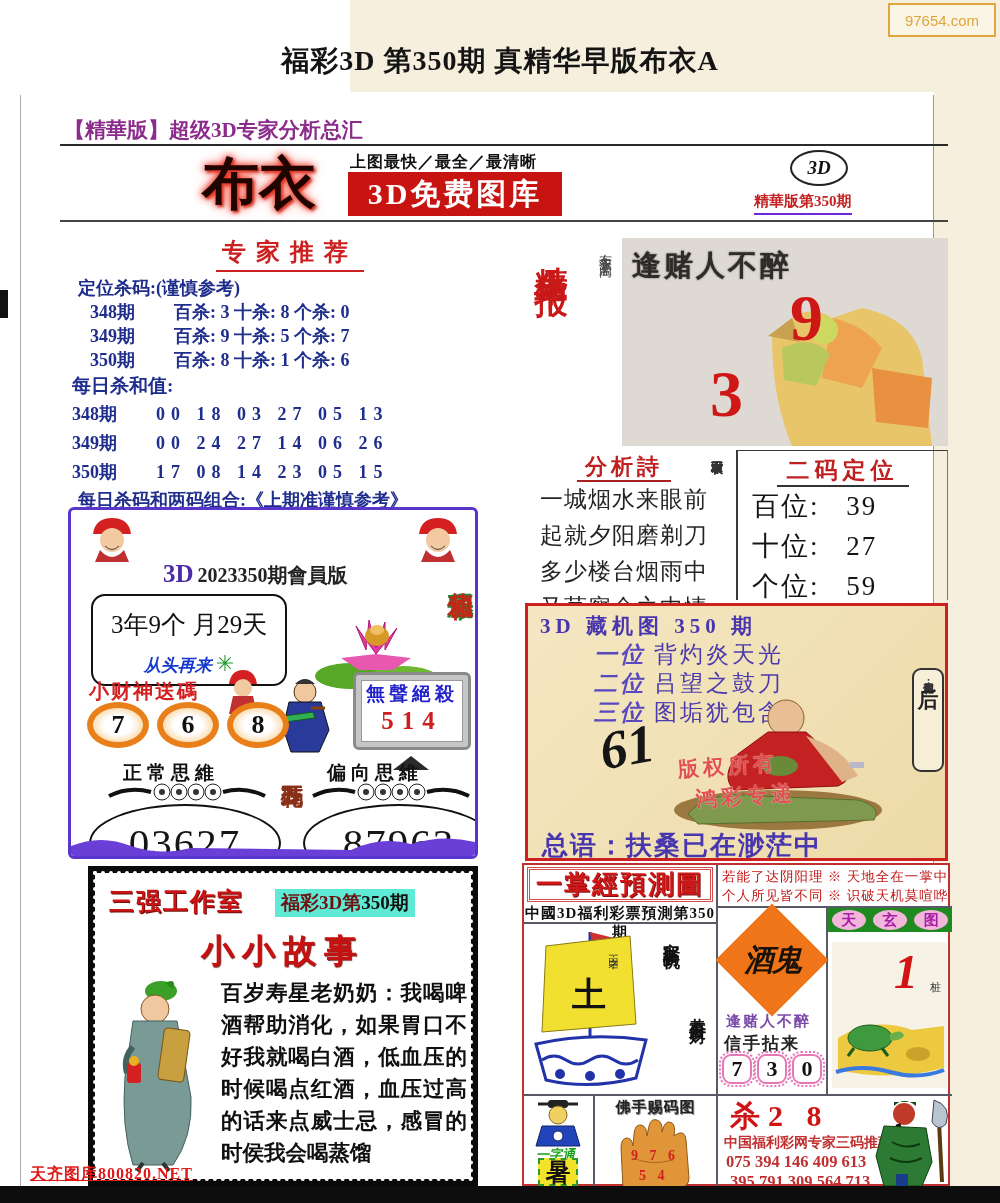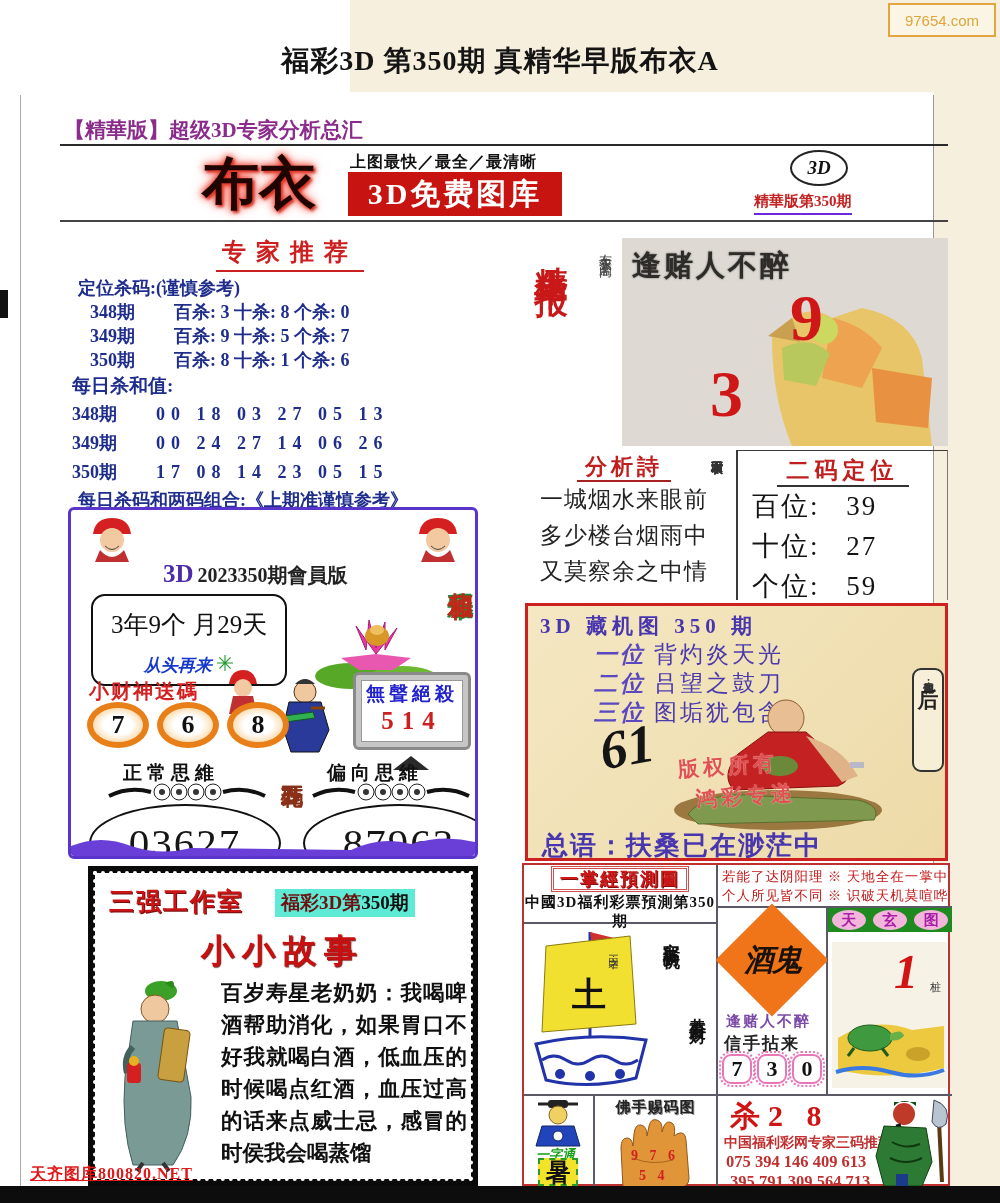--- a/index.html
+++ b/index.html
@@ -90,21 +90,21 @@
   .studio { border:7px solid #0a0a0a; outline:4px dotted #fff; outline-offset:-9px; background:#fff; }
   .st-title { color:#cc1414; font-size:25px; font-weight:bold; letter-spacing:2px; text-shadow:1px 1px 0 #701010; }
   .st-issue { background:#5eead4; font-weight:bold; font-size:19px; padding:1px 6px; }
   .st-issue .a { color:#6d1212; } .st-issue .b { color:#111; }
   .story-title { color:#c81010; font-size:33px; font-weight:bold; letter-spacing:8px; text-shadow:1px 1px 1px #802020; }
   .story { font-size:21.5px; font-weight:bold; color:#101010; line-height:32px; text-align:justify; }
 
   
   .palm { border:2px solid #c03030; }
   .cell { position:absolute; border:1px solid #5a5a66; }
-  .palm-title { color:#d01818; font-size:18px; font-weight:bold; letter-spacing:2px;
+  .palm-title { color:#d01818; font-size:26px; font-weight:bold; letter-spacing:2px;
     border:3px double #d05050; padding:0 6px; background:#fff; text-shadow:1px 1px 0 #801010;}
   .palm-sub { font-size:15px; font-weight:bold; color:#111; letter-spacing:1px; }
   .motto { color:#c21818; font-weight:normal; font-size:13.5px; line-height:19px; letter-spacing:1px; }
   .bvert { font-size:17px; font-weight:bold; color:#111; letter-spacing:3px; }
   .diamond { background:#ef7518; transform:rotate(45deg); display:flex; align-items:center; justify-content:center; }
   .diamond span { transform:rotate(-45deg); font-size:30px; font-weight:bold; color:#1a1208;
     font-style:italic; letter-spacing:-2px;}
   .psub1 { color:#7a4aa8; font-weight:bold; font-size:15px; letter-spacing:2px; text-shadow:0 0 1px #fff;}
   .psub2 { color:#222; font-weight:bold; font-size:17px; letter-spacing:2px; }
   .flower-num { border:2px solid #e678b8; outline:2px dotted #e678b8; outline-offset:1px; border-radius:9px;
@@ -320,20 +320,21 @@
       <path d="M56 58 L80 40 L88 64 Z" fill="#c8a050"></path>
   </svg>
   <div class="abs img-title" style="left:10px;top:8px;">逢赌人不醉</div>
   <div class="abs big-red" style="left:88px;top:118px;font-size:66px;">3</div>
   <div class="abs big-red" style="left:168px;top:42px;font-size:66px;">9</div>
 </div>
 
 <div class="abs" style="left:540px;top:452px;">
   <div style="text-align:center;"><span class="poem-title">分析詩</span></div>
   <div class="poem-line">一城烟水来眼前</div>
+  <div class="poem-line">起就夕阳磨剃刀</div>
   <div class="poem-line">多少楼台烟雨中</div>
   <div class="poem-line">又莫察余之中情</div>
 </div>
 <div class="abs vert" style="left:708px;top:452px;height:148px;font-size:12px;color:#333;font-weight:bold;">布衣天布衣天下网</div>
 <div class="abs tc-box" style="left:736px;top:450px;width:212px;height:150px;padding-top:4px;">
   <div style="text-align:center;"><span class="tc-title">二码定位</span></div>
   <div class="tc-row" style="margin-left:14px;">
     <span>百位:</span>
     <span style="margin-left:18px;">39</span></div>
   <div class="tc-row" style="margin-left:14px;">

